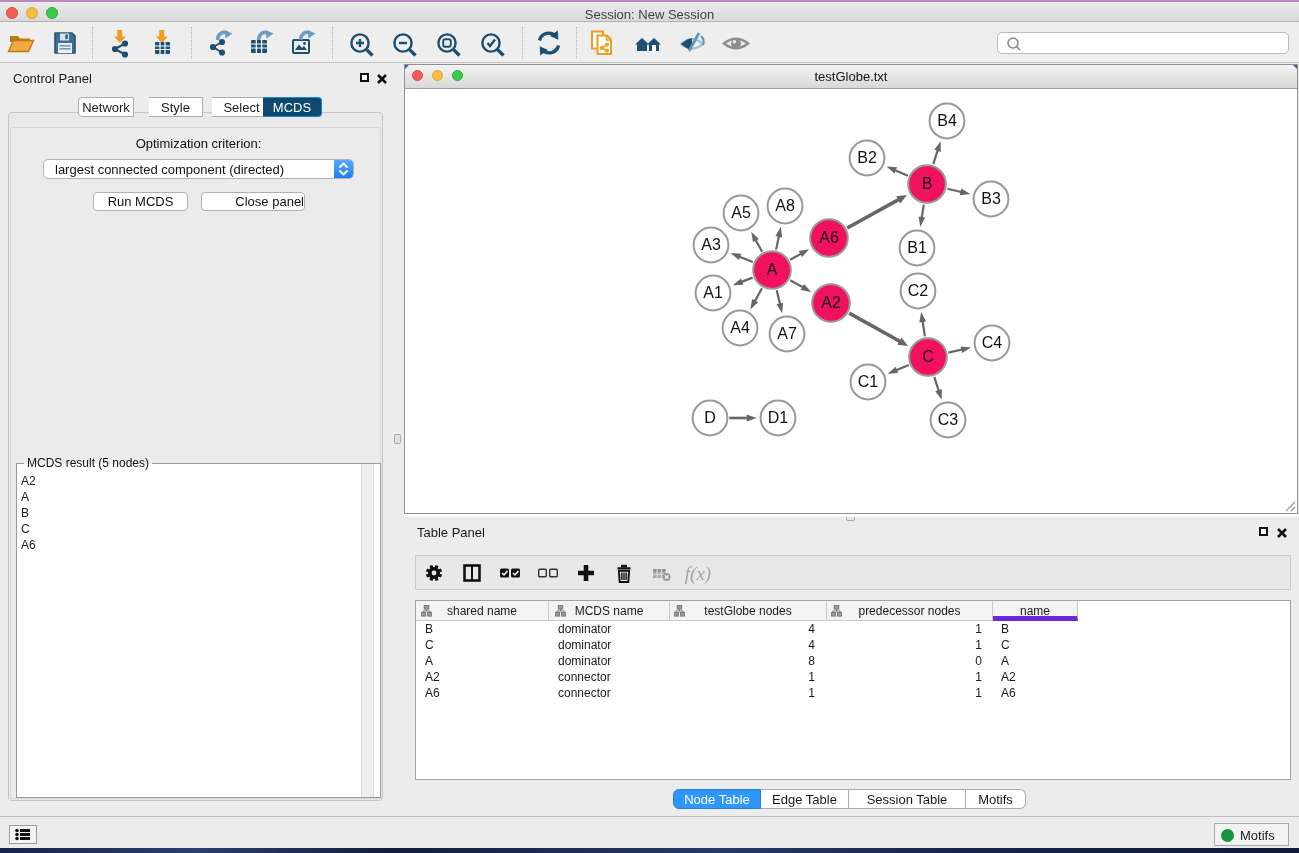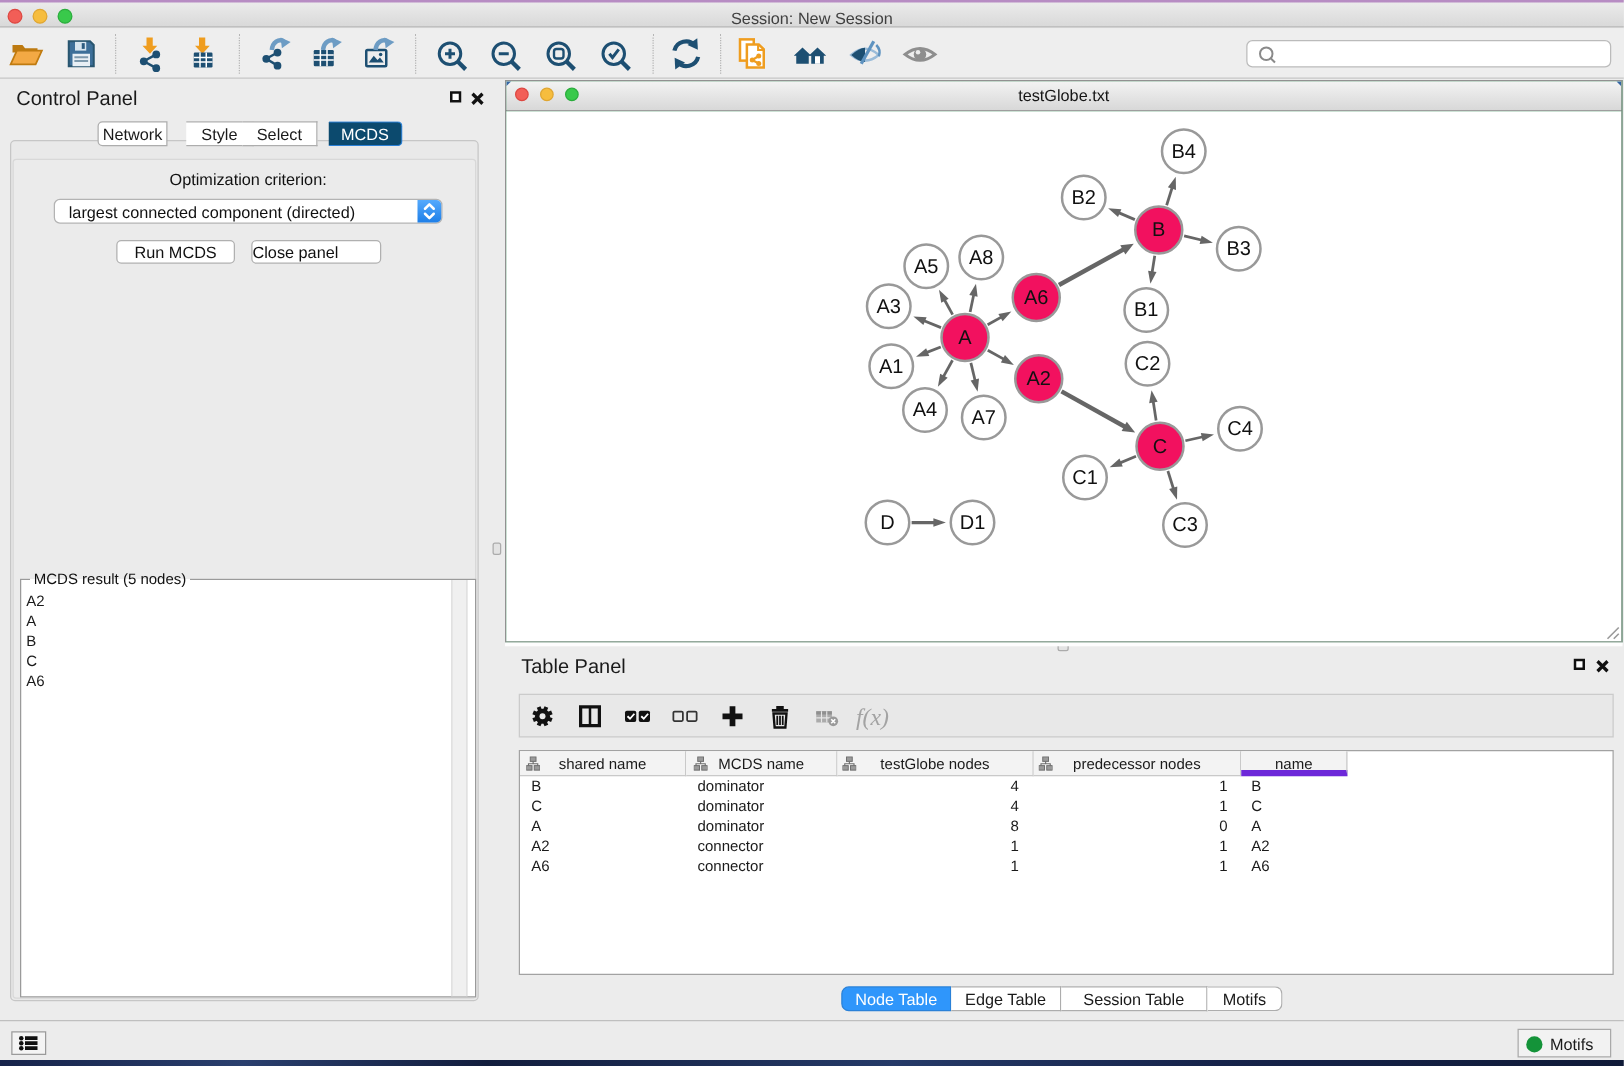--- a/index.html
+++ b/index.html
@@ -3,27 +3,27 @@
 *{margin:0;padding:0;box-sizing:border-box}
 html,body{width:1299px;height:853px;overflow:hidden;font-family:"Liberation Sans",sans-serif;background:#ececec}
 .abs{position:absolute}
 #titlebar{position:absolute;left:0;top:0;width:1299px;height:22px;background:linear-gradient(#ebebeb,#d9d9d9);border-top:2px solid #b78cc3;border-bottom:1px solid #b4b4b4}
 .tl{position:absolute;border-radius:50%}
 #title{position:absolute;top:5px;width:100%;text-align:center;font-size:13px;color:#404040}
 #toolbar{position:absolute;left:0;top:23px;width:1299px;height:40px;background:#eeeeee;border-bottom:1px solid #c6c6c6}
 .sep{position:absolute;top:4px;height:32px;border-left:1px dotted #b5b5b5}
 #search{position:absolute;left:997px;top:9px;width:292px;height:22px;background:#fff;border:1px solid #bbb;border-radius:5px}
 #main{position:absolute;left:0;top:64px;width:1299px;height:752px;background:#ececec}
-.paneltitle{font-size:16px;color:#1a1a1a}
+.paneltitle{font-size:13px;color:#1a1a1a}
 .floatbtn{position:absolute;width:9px;height:9px;border:2px solid #111;background:#fff}
 .tab{position:absolute;height:20px;background:#fff;border:1px solid #adadad;font-size:13px;color:#1a1a1a;text-align:center;line-height:19px}
 #cpbox{position:absolute;left:8px;top:48px;width:375px;height:689px;background:#e9e9e9;border:1px solid #c6c6c6;border-radius:4px}
 #cpinner{position:absolute;left:10px;top:63px;width:371px;height:672px;background:#ebebeb;border:1px solid #d8d8d8;border-radius:3px}
 #mcdsbox{position:absolute;left:16px;top:399px;width:365px;height:335px;background:#fff;border:1px solid #9a9a9a}
-#netwin{position:absolute;left:404px;top:0px;width:894px;height:450px;background:#15803d;border:1px solid #919191;box-shadow:0 1px 0 #fff}
+#netwin{position:absolute;left:404px;top:0px;width:894px;height:450px;background:#fef9c3;border:1px solid #919191;box-shadow:0 1px 0 #fff}
 #nettitle{position:absolute;left:0;top:0;width:892px;height:24px;background:linear-gradient(#f3f3f3,#d8d8d8);border-bottom:1px solid #9e9e9e}
 #netcanvas{position:absolute;left:0;top:24px;width:892px;height:424px;background:#fff}
 #statusbar{position:absolute;left:0;top:816px;width:1299px;height:32px;background:#ececec;border-top:1px solid #bfbfbf}
 #deskstrip{position:absolute;left:0;top:848px;width:1299px;height:5px;background:linear-gradient(90deg,#16234a,#2a3f6e 15%,#121d3d 30%,#253a68 55%,#16234a 75%,#0f1a38)}
 .hdrcell{position:absolute;top:0;height:20px;border-right:1px solid #c9c9c9;font-size:12px;color:#1a1a1a;text-align:center;line-height:20px}
 .cell{position:absolute;font-size:12px;color:#1a1a1a;height:16px;line-height:16px}
 </style></head><body>
 <div id="titlebar">
  <div class="tl" style="left:6px;top:5px;width:12px;height:12px;background:#f25e57;border:1px solid #dd4741"></div>
  <div class="tl" style="left:26px;top:5px;width:12px;height:12px;background:#f6bd3e;border:1px solid #e0a630"></div>
@@ -153,34 +153,34 @@
 
 <div class="paneltitle" style="position:absolute;left:13px;top:7px">Control Panel</div>
 <div class="floatbtn" style="left:360px;top:9px"></div>
 <svg class="abs" style="left:376px;top:9px" width="12" height="12">
       <path d="M2 2 L10 10 M10 2 L2 10" stroke="#111" stroke-width="2.6"></path>
     </svg>
 <div id="cpbox"></div>
 <div id="cpinner"></div>
 <div class="tab" style="left:78px;top:33px;width:56px;border-radius:4px 0 0 4px">Network</div>
 <div class="tab" style="left:149px;top:33px;width:54px;border-left:none">Style</div>
-<div class="tab" style="left:194px;top:33px;width:60px;border-left:none">Select</div>
+<div class="tab" style="left:212px;top:33px;width:60px;border-left:none">Select</div>
 <div class="tab" style="left:263px;top:33px;width:59px;border-left:none;border-radius:0 4px 4px 0;background:#0c4a6e;border-color:#2a81d8;color:#fff">MCDS</div>
 <div style="position:absolute;left:43px;top:95px;width:311px;height:20px;background:#fff;border:1px solid #b3b3b3;border-radius:5px">
   <div style="position:absolute;left:11px;top:2px;font-size:13px;color:#111">largest connected component (directed)</div>
   <div style="position:absolute;right:0;top:0;width:19px;height:18px;background:linear-gradient(#55aafd,#1e7fe8);border-radius:0 4px 4px 0">
    <svg width="19" height="18">
           <path d="M6 7 L9.5 3.5 L13 7" fill="none" stroke="#fff" stroke-width="2" stroke-linecap="round" stroke-linejoin="round"></path>
           <path d="M6 11 L9.5 14.5 L13 11" fill="none" stroke="#fff" stroke-width="2" stroke-linecap="round" stroke-linejoin="round"></path>
         </svg>
   </div>
 </div>
 <div style="position:absolute;left:43px;top:72px;width:311px;text-align:center;font-size:13px;color:#111">Optimization criterion:</div>
 <div style="position:absolute;left:93px;top:128px;width:95px;height:19px;background:#fff;border:1px solid #b0b0b0;border-radius:4px;text-align:center;font-size:13px;line-height:18px;color:#111">Run MCDS</div>
-<div style="position:absolute;left:201px;top:128px;width:104px;height:19px;background:#fff;border:1px solid #b0b0b0;border-radius:4px;text-align:left;font-size:13px;line-height:18px;color:#111">Close panel</div>
+<div style="position:absolute;left:201px;top:128px;width:104px;height:19px;background:#fff;border:1px solid #b0b0b0;border-radius:4px;text-align:right;font-size:13px;line-height:18px;color:#111">Close panel</div>
 <div id="mcdsbox"></div>
 <div style="position:absolute;left:361px;top:400px;width:13px;height:333px;background:#f0f0f0;border-left:1px solid #dcdcdc;border-right:1px solid #dcdcdc"></div>
 <div style="position:absolute;left:24px;top:392px;font-size:12px;color:#111;padding:0 3px;background:linear-gradient(#ebebeb 54%,#ffffff 54%)">MCDS result (5 nodes)</div>
 <div class="cell" style="left:21px;top:409px">A2</div>
 <div class="cell" style="left:21px;top:425px">A</div>
 <div class="cell" style="left:21px;top:441px">B</div>
 <div class="cell" style="left:21px;top:457px">C</div>
 <div class="cell" style="left:21px;top:473px">A6</div>
 
 <div style="position:absolute;left:394px;top:370px;width:7px;height:10px;background:#e3e3e3;border:1px solid #ababab;border-radius:2px"></div>

